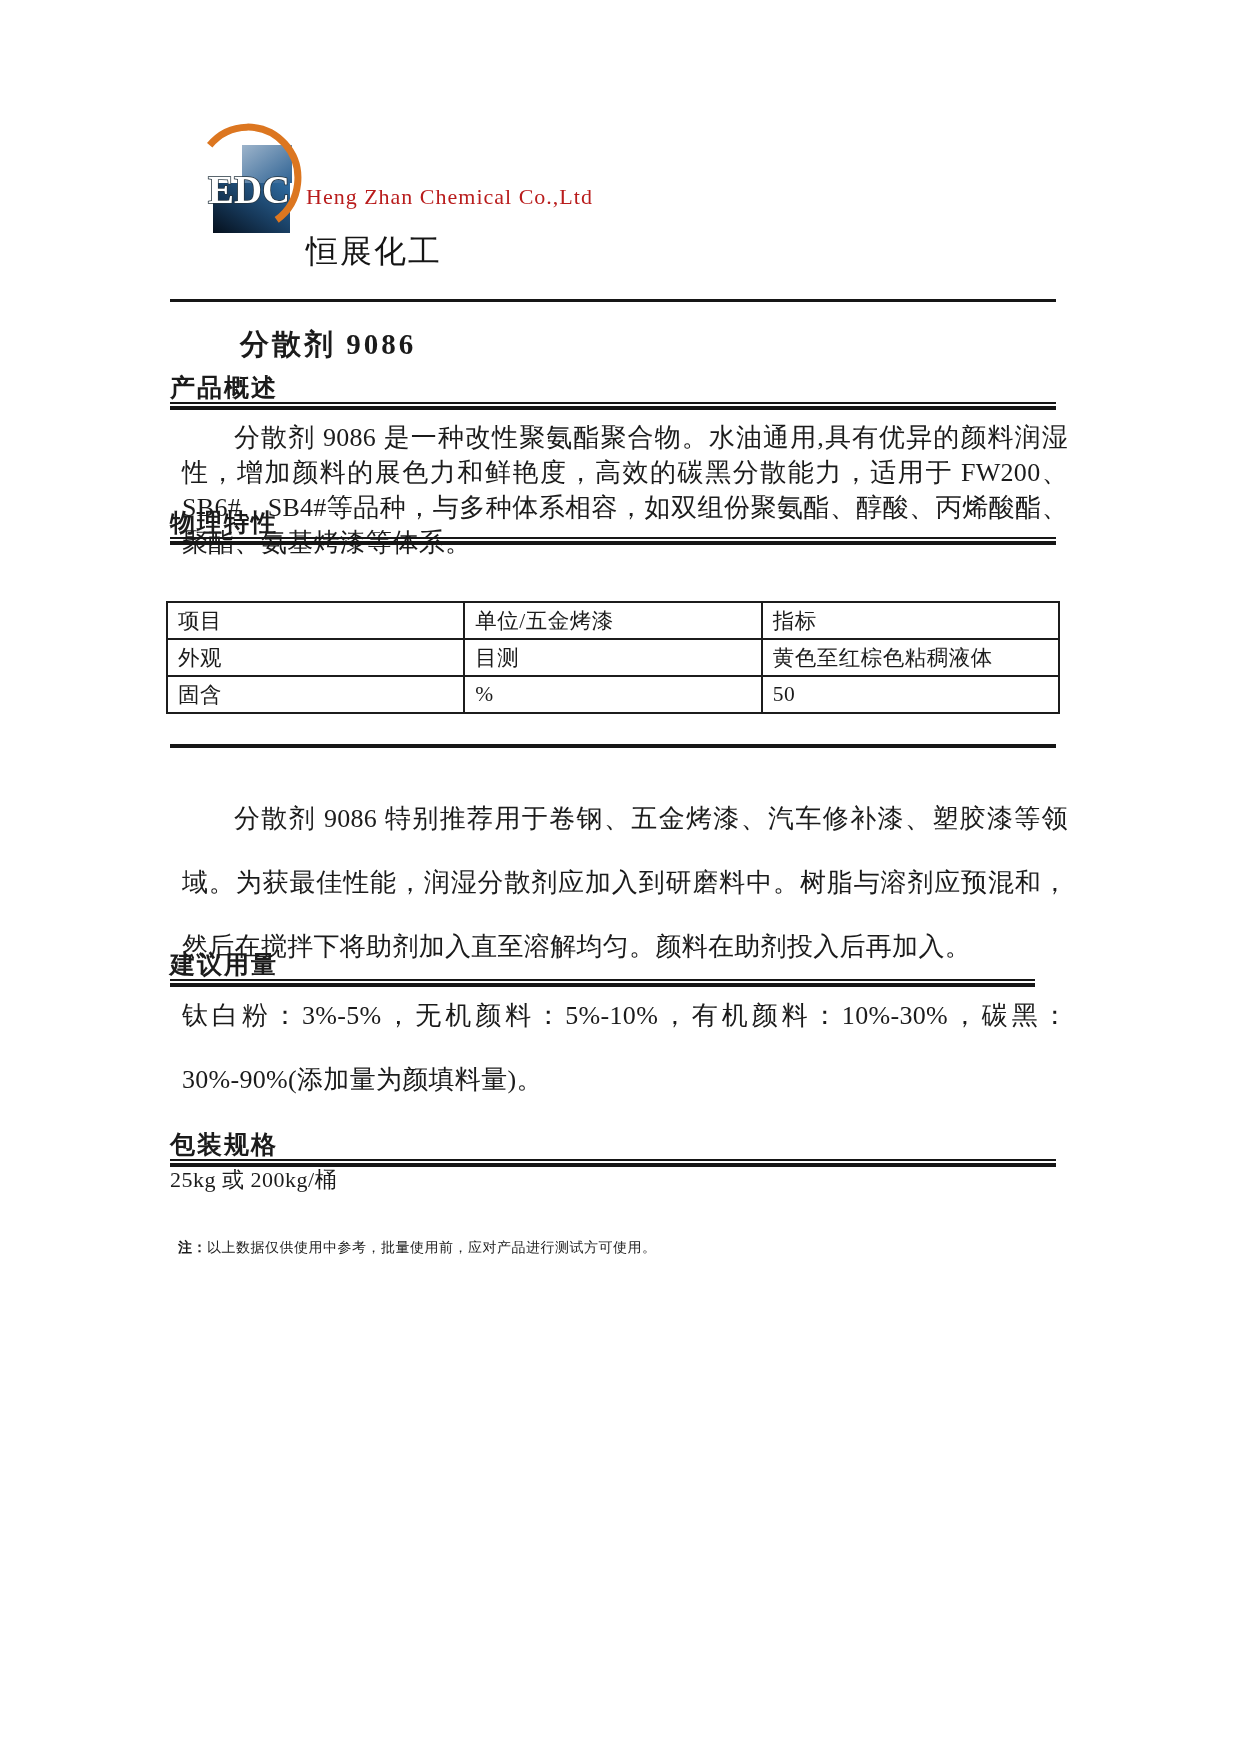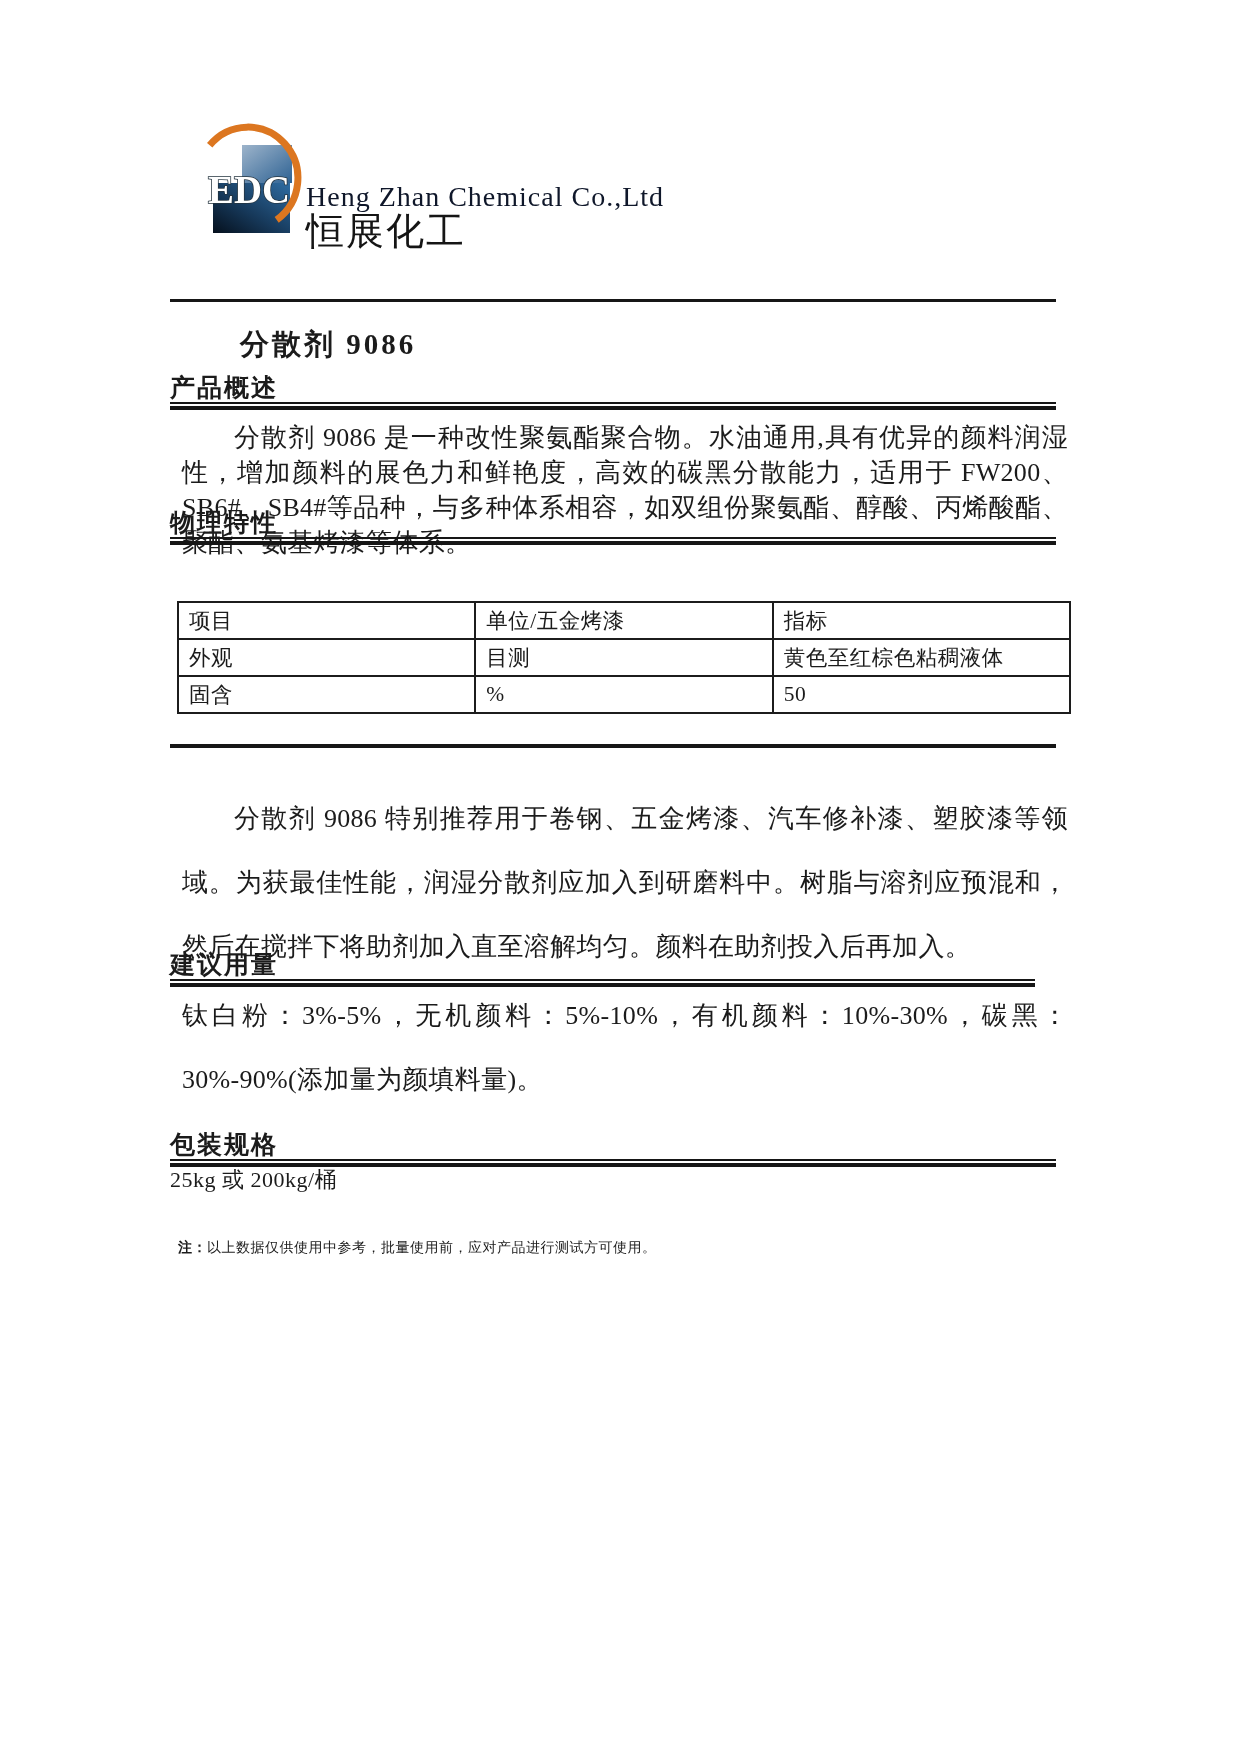--- a/index.html
+++ b/index.html
@@ -11,35 +11,35 @@
     color:#1b1b1b;
     overflow:hidden;
     padding-left:24px;
   }
   .abs{position:absolute;left:170px;width:886px;}
   .w-short{width:865px;}
 
   
   .logo{position:absolute;left:186px;top:110px;width:116px;height:128px;}
   .company{position:absolute;left:306px;top:184px;}
-  .company-en{font-size:28px;line-height:26px;letter-spacing:1px;color:#0f172a;}
-  .company-cn{font-size:38px;line-height:42px;letter-spacing:2px;margin-top:0;color:#151515;}
+  .company-en{font-size:22px;line-height:26px;letter-spacing:1px;color:#b91c1c;}
+  .company-cn{font-size:32px;line-height:42px;letter-spacing:2px;margin-top:20px;color:#151515;}
   .top-rule{position:absolute;left:170px;top:299px;width:886px;height:3px;background:var(--rule,#161616);}
 
   .doc-title{position:absolute;left:240px;top:327px;margin:0;font-size:29px;line-height:34px;font-weight:bold;letter-spacing:3px;}
 
   
   .sec-head{font-size:25px;font-weight:bold;letter-spacing:2px;line-height:26px;border-bottom:2px solid var(--rule,#161616);padding-bottom:1px;}
   .sec-rule{height:4px;background:var(--rule,#161616);margin-top:2px;}
 
   .bodytext{font-size:26px;line-height:35px;text-align:justify;margin:12px;letter-spacing:0.3px;}
   .indent{text-indent:2em;}
   .spread{line-height:64px;}
 
-  .props{position:absolute;left:177px;top:601px;width:894px;border-collapse:collapse;table-layout:fixed;font-size:21.5px;}
+  .props{position:absolute;left:166px;top:601px;width:894px;border-collapse:collapse;table-layout:fixed;font-size:21.5px;}
   .props th,.props td{border:2px solid #1c1c1c;font-weight:normal;text-align:left;vertical-align:middle;padding:2px 10px;height:31px;letter-spacing:0.5px;}
 
   .pack{font-size:22px;line-height:28px;margin:0;letter-spacing:0.5px;}
   .note{font-size:14px;line-height:24px;margin:0;letter-spacing:0.5px;}
   .note b{font-weight:bold;}
 
   .arc{fill:none;stroke:var(--arc_orange,#dc7620);stroke-width:7;}
   .logo-letters{
     font-family:"Liberation Serif","DejaVu Serif",serif;
     font-weight:bold;font-size:40px;

